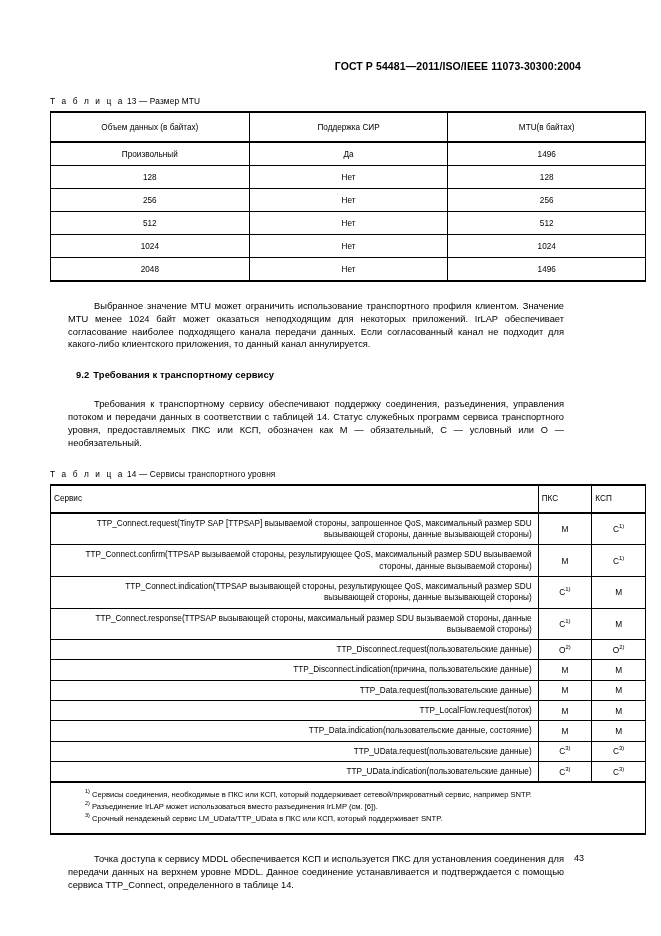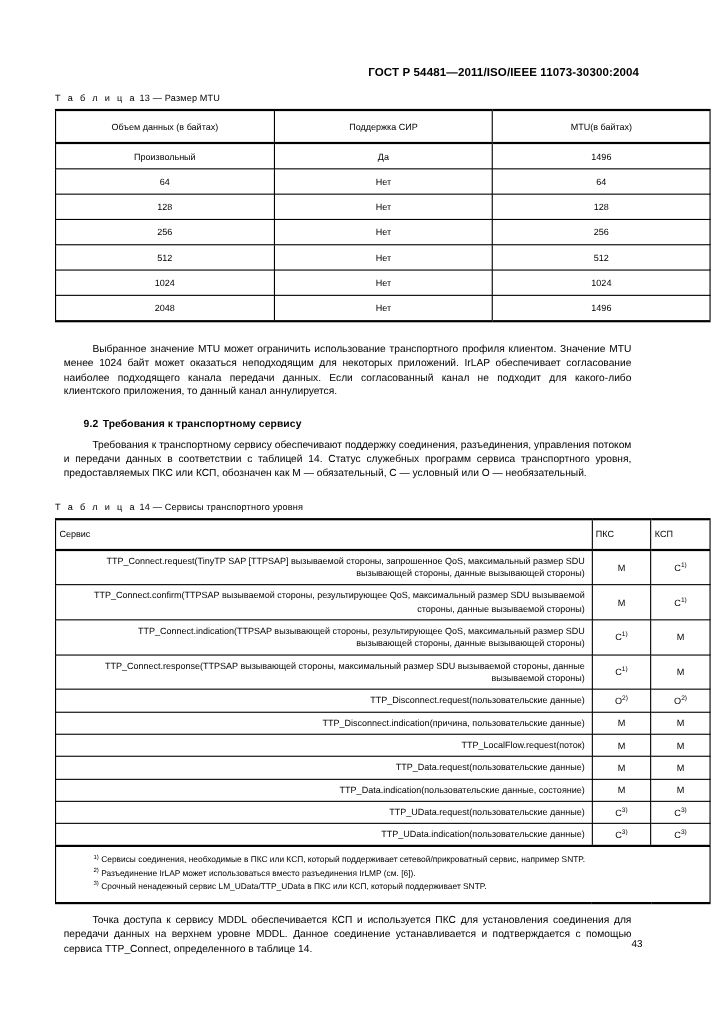--- a/index.html
+++ b/index.html
@@ -27,21 +27,21 @@
     top: 60px;
     right: 80px;
     font-size: 10.5px;
     font-weight: bold;
     letter-spacing: 0.1px;
     white-space: nowrap;
   }
   .content {
     position: absolute;
     left: 50px;
-    top: 84px;
+    top: 96px;
     width: 532px;
   }
   .table-caption {
     font-size: 8.3px;
     margin: 0 0 5px 0;
     letter-spacing: 0.15px;
     white-space: nowrap;
   }
   .table-caption .spaced {
     letter-spacing: 2.1px;
@@ -117,21 +117,21 @@
     text-indent: 26px;
   }
   sup {
     font-size: 0.72em;
     vertical-align: super;
     line-height: 0;
   }
   p.body-par {
     font-size: 9.3px;
     line-height: 1.38;
-    margin: 8px;
+    margin: 18px;
     text-indent: 26px;
     text-align: justify;
   }
   h2.section-head {
     font-size: 9.4px;
     font-weight: bold;
     margin: 17px 0 8px 0;
     text-indent: 26px;
     letter-spacing: 0.1px;
   }
@@ -180,25 +180,20 @@
           <th>MTU(в байтах)</th>
         </tr>
       </thead>
       <tbody>
         <tr>
           <td>Произвольный</td>
           <td>Да</td>
           <td>1496</td>
         </tr>
         <tr>
-          <td>64</td>
-          <td>Нет</td>
-          <td>64</td>
-        </tr>
-        <tr>
           <td>128</td>
           <td>Нет</td>
           <td>128</td>
         </tr>
         <tr>
           <td>256</td>
           <td>Нет</td>
           <td>256</td>
         </tr>
         <tr>
@@ -271,26 +266,26 @@
           <td class="svc">TTP_Disconnect.request(пользовательские данные)</td>
           <td class="sts"><span>О</span><sup>2)</sup></td>
           <td class="sts"><span>О</span><sup>2)</sup></td>
         </tr>
         <tr>
           <td class="svc">TTP_Disconnect.indication(причина, пользовательские данные)</td>
           <td class="sts"><span>М</span><sup></sup></td>
           <td class="sts"><span>М</span><sup></sup></td>
         </tr>
         <tr>
+          <td class="svc">TTP_Data.request(пользовательские данные)</td>
+          <td class="sts"><span>М</span><sup></sup></td>
+          <td class="sts"><span>М</span><sup></sup></td>
+        </tr>
+        <tr>
           <td class="svc">TTP_LocalFlow.request(поток)</td>
-          <td class="sts"><span>М</span><sup></sup></td>
-          <td class="sts"><span>М</span><sup></sup></td>
-        </tr>
-        <tr>
-          <td class="svc">TTP_Data.request(пользовательские данные)</td>
           <td class="sts"><span>М</span><sup></sup></td>
           <td class="sts"><span>М</span><sup></sup></td>
         </tr>
         <tr>
           <td class="svc">TTP_Data.indication(пользовательские данные, состояние)</td>
           <td class="sts"><span>М</span><sup></sup></td>
           <td class="sts"><span>М</span><sup></sup></td>
         </tr>
         <tr>
           <td class="svc">TTP_UData.request(пользовательские данные)</td>

